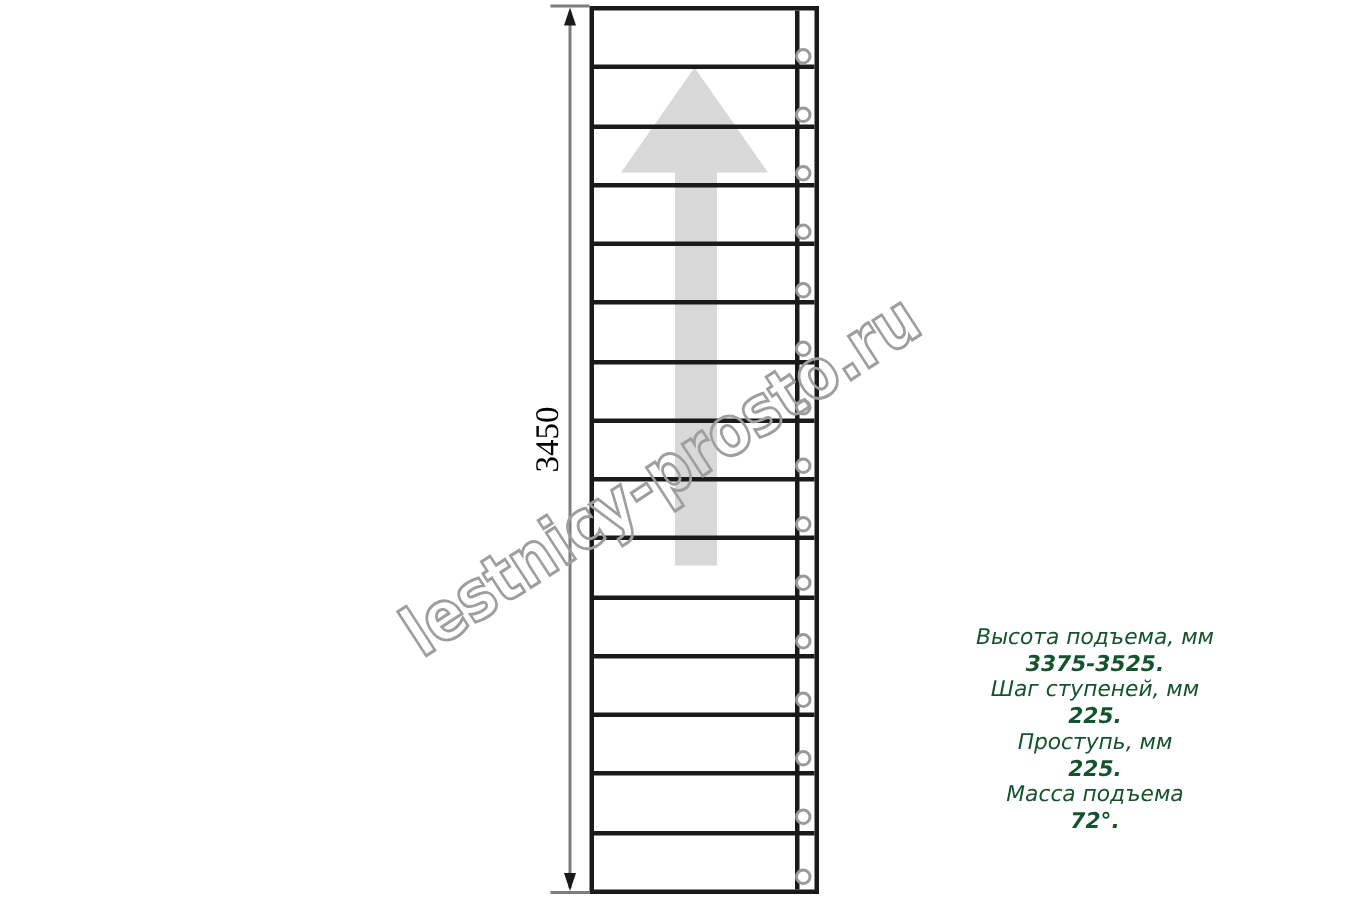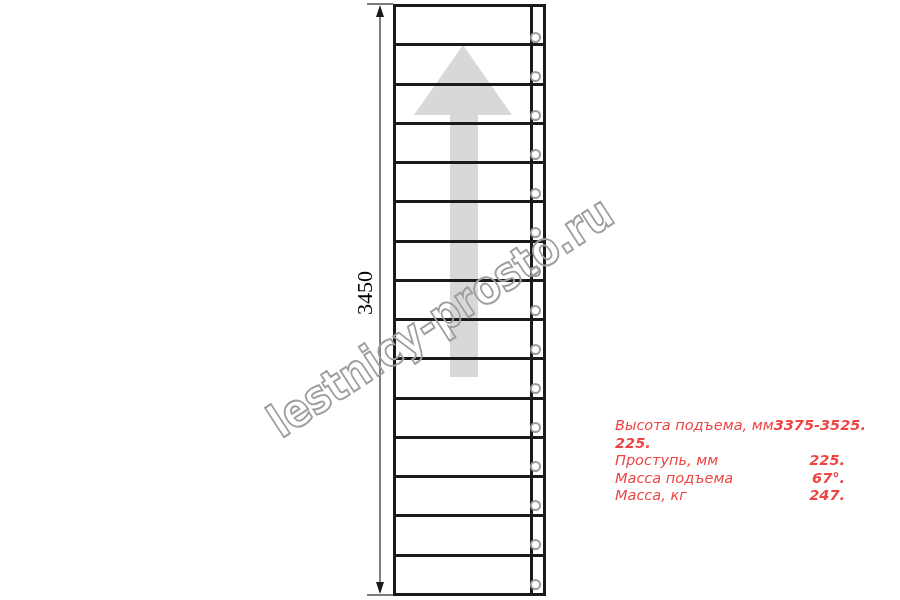--- a/index.html
+++ b/index.html
@@ -39,21 +39,21 @@
   .dim-label{
     position:absolute;left:338px;top:282px;width:50px;height:22px;
     text-align:center;transform:rotate(-90deg);transform-origin:center;
     font-family:"Liberation Serif",serif;font-size:22px;color:#000;white-space:nowrap;
   }
   
   .specs{position:absolute;left:615px;top:417px;width:230px;}
   .spec-row{
     display:flex;justify-content:space-between;align-items:center;
     font-family:"DejaVu Sans",sans-serif;font-style:italic;
-    font-size:14.5px;line-height:17.5px;color:#ef4444;white-space:nowrap;
+    font-size:14.5px;line-height:17.5px;color:#14532d;white-space:nowrap;flex-direction:column;
   }
   .spec-label{text-align:left;}
   .spec-value{text-align:right;font-weight:bold;}
   
   .watermark-svg{position:absolute;left:0;top:0;z-index:5;pointer-events:none;}
 </style>
 </head>
 <body>
 
 <div class="canvas">
@@ -105,33 +105,30 @@
   <div class="dim-arrowhead up"></div>
   <div class="dim-arrowhead down"></div>
   <div class="dim-label">3450</div>
 
   <div class="specs">
       <div class="spec-row">
         <span class="spec-label">Высота подъема, мм</span>
         <span class="spec-value">3375-3525.</span>
       </div>
       <div class="spec-row">
+        <span class="spec-label">Шаг ступеней, мм</span>
         <span class="spec-value">225.</span>
       </div>
       <div class="spec-row">
         <span class="spec-label">Проступь, мм</span>
         <span class="spec-value">225.</span>
       </div>
       <div class="spec-row">
         <span class="spec-label">Масса подъема</span>
-        <span class="spec-value">67°.</span>
-      </div>
-      <div class="spec-row">
-        <span class="spec-label">Масса, кг</span>
-        <span class="spec-value">247.</span>
+        <span class="spec-value">72°.</span>
       </div>
     </div>
 
   <svg class="watermark-svg" width="900" height="600" viewBox="0 0 900 600">
     <text x="0" y="0" transform="translate(449,330) rotate(-33)" text-anchor="middle" textLength="400" lengthAdjust="spacingAndGlyphs" font-family="DejaVu Sans, sans-serif" font-weight="bold" font-size="46" fill="none" stroke-width="2" stroke="#9e9e9e">lestnicy-prosto.ru</text>
   </svg>
 
 </div>
 
 </body></html>

